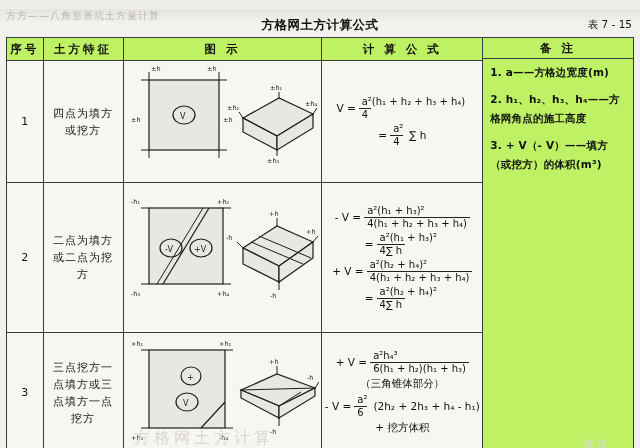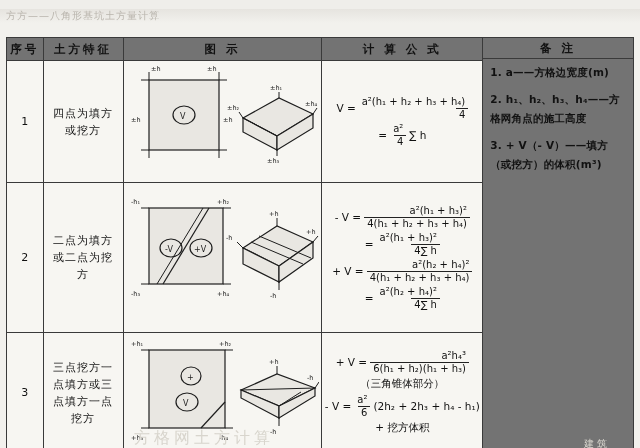--- a/index.html
+++ b/index.html
@@ -35,38 +35,38 @@
     position:absolute;left:6px;top:28px;width:628px;height:412px;
     border:1.6px solid #2b2b2b;border-collapse:collapse;background:#f7f6f2;
   }
   .tbl td,.tbl th{
     border:1.1px solid #3a3a3a;
     vertical-align:middle;text-align:center;
     font-size:11px;color:#111;
   }
   .hdr td{
     height:20px;font-weight:bold;font-size:11.5px;letter-spacing:3px;
-    background:#737373;
+    background:#bef264;
   }
   .c-no{width:34px;}
   .c-feat{width:78px;}
   .c-fig{width:196px;}
   .c-form{width:158px;}
   .c-note{width:150px;}
 
   .rowno{font-size:13px;}
   .feat{
     font-size:11.5px;line-height:17px;letter-spacing:1px;padding:2px 8px;
   }
 
   
   .form{padding:4px 2px;}
   .fml{display:flex;align-items:center;justify-content:center;gap:3px;margin:3px 0;font-size:10.5px;}
   .fml .lead{white-space:nowrap;}
-  .frac{display:inline-flex;flex-direction:column;align-items:flex-end;line-height:1.15;}
+  .frac{display:inline-flex;flex-direction:column;align-items:flex-start;line-height:1.15;}
   .frac .num{padding:0 3px;font-size:10px;white-space:nowrap;}
   .frac .den{padding:0 3px;border-top:1.1px solid #222;font-size:10px;white-space:nowrap;}
   .note-txt{font-size:10.5px;line-height:19px;text-align:left;padding:4px 6px;letter-spacing:.2px;}
 
   
   .figwrap{position:relative;width:100%;height:100%;}
   svg{display:block;margin:0 auto;}
   .ln{stroke:#1d1d1d;stroke-width:1.2;fill:none;}
   .ln-t{stroke:#1d1d1d;stroke-width:1;fill:none;}
   .fillgray{fill:#e9e7e2;stroke:#1d1d1d;stroke-width:1.2;}
@@ -82,20 +82,24 @@
     letter-spacing:3px;
   }
 </style>
 </head>
 <body>
 
 <div class="page">
 
   <div class="ghost-top">方方——八角形基坑土方量计算</div>
 
+  <div class="title-row">
+    <div class="doc-title">方格网土方计算公式</div>
+    <div class="table-no">表 7 - 15</div>
+  </div>
 
   <table class="tbl">
     <tbody>
         <tr class="hdr">
       <td class="c-no">序号</td>
       <td class="c-feat">土方特征</td>
       <td class="c-fig">图    示</td>
       <td class="c-form">计 算 公 式</td>
       <td class="c-note" rowspan="4" style="vertical-align:top;">
         <div style="font-weight:bold;font-size:11.5px;letter-spacing:3px;height:20px;line-height:20px;border-bottom:1.1px solid #3a3a3a;margin:-1px -1px 0 -1px;">备    注</div>

